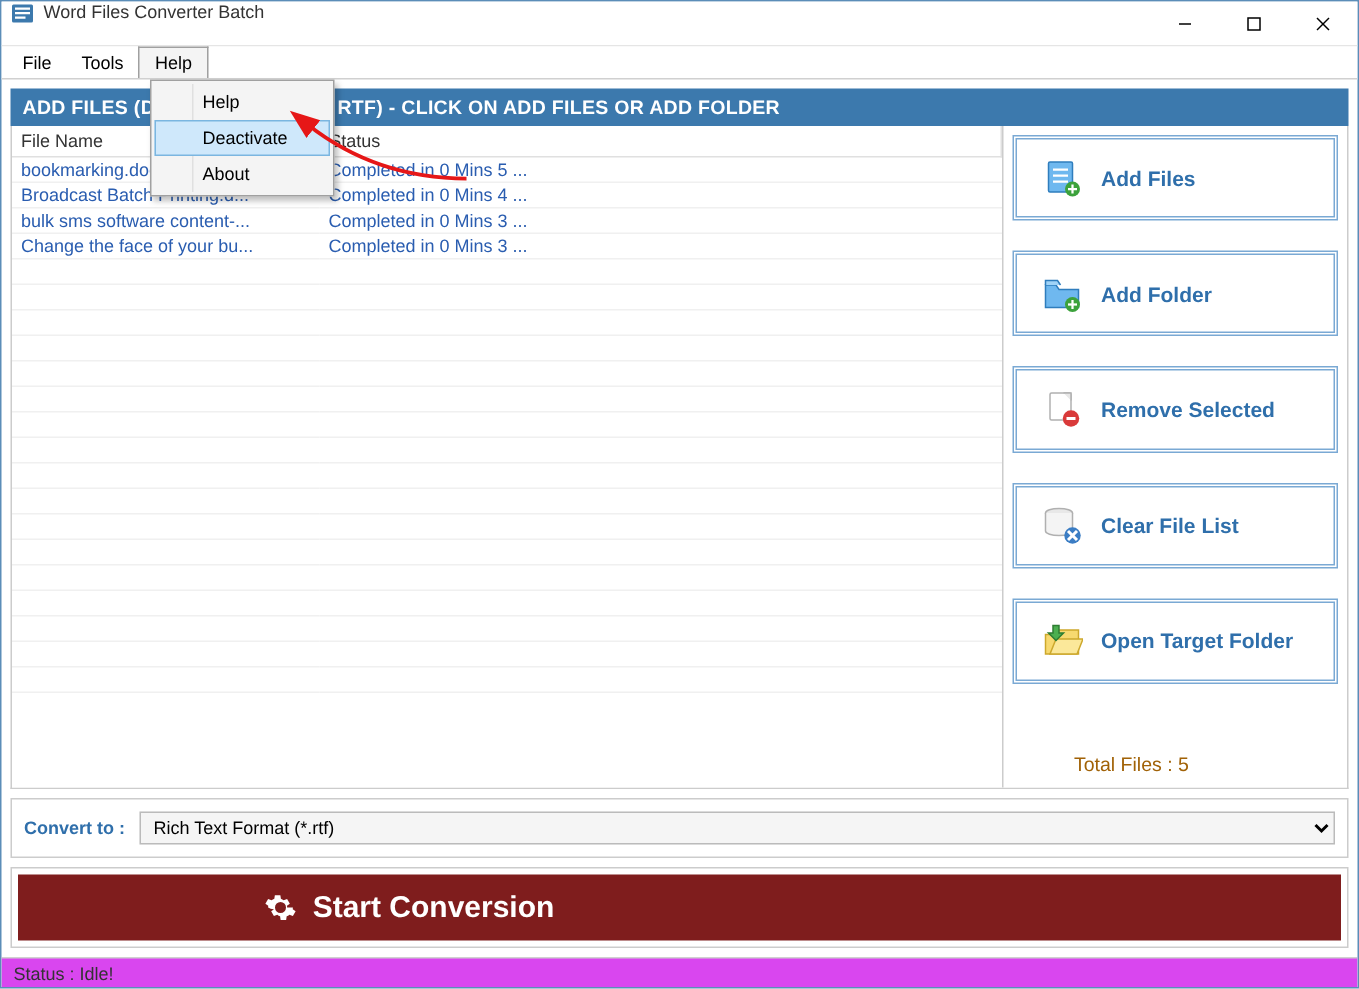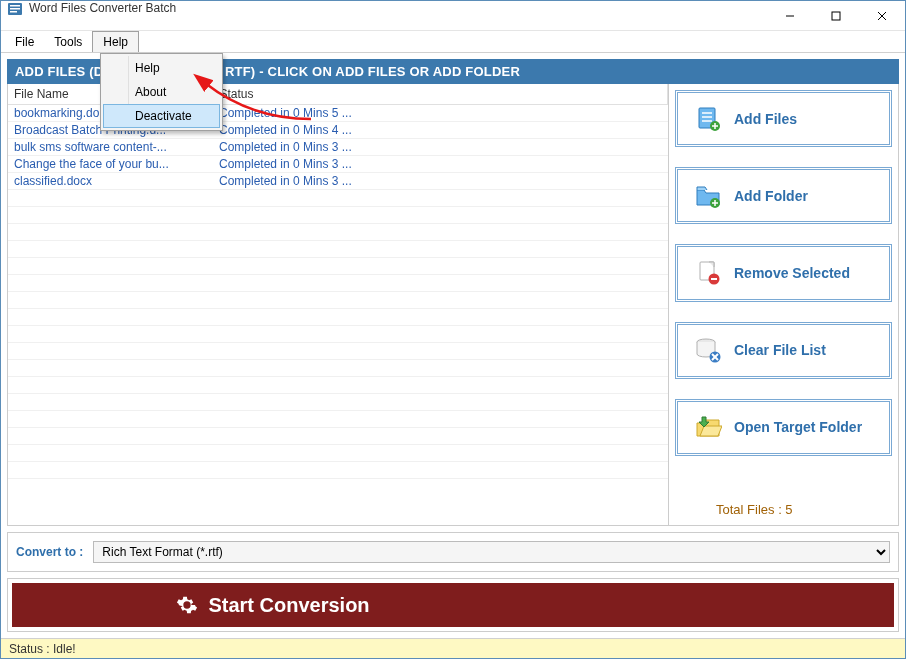--- a/index.html
+++ b/index.html
@@ -208,21 +208,21 @@
   }
   .start-btn .gear { width:22px;height:22px;display:flex;align-items:center;justify-content:center;}
   
   .statusbar {
     height:20px;
     border-top:1px solid #d0d0d0;
     padding:2px 8px;
     font-size:12px;
     color:#333;
     display:flex;align-items:center;
-    background:#fef9c3;
+    background:#d946ef;
   }
 </style>
 </head>
 <body>
 
 <div class="titlebar">
   <span class="app-icon">
     <svg width="16" height="16" viewBox="0 0 16 16">
         <rect x="1" y="2" width="14" height="12" rx="1" fill="#3c79ad"></rect>
         <rect x="3" y="4" width="10" height="1.5" fill="#fff"></rect>
@@ -251,22 +251,22 @@
   </div>
 </div>
 
 <div class="menubar">
   <div class="menu-item">File</div>
   <div class="menu-item">Tools</div>
   <div class="menu-item open">Help</div>
   <div class="dropdown">
     <div class="dd-gutter"></div>
     <div class="dd-item">Help</div>
+    <div class="dd-item hover">Deactivate</div>
     <div class="dd-item">About</div>
-    <div class="dd-item hover">Deactivate</div>
   </div>
 </div>
 
 <svg class="arrow-svg" viewBox="0 0 130 60">
   <defs>
     <marker id="ah" markerWidth="10" markerHeight="10" refX="2" refY="3" orient="auto">
       <path d="M0,0 L0,6 L8,3 z" fill="#e61717"></path>
     </marker>
   </defs>
   <path d="M120,50 Q60,50 14,14" stroke="#e61717" stroke-width="2.5" fill="none" marker-end="url(#ah)"></path>
@@ -297,24 +297,20 @@
               <tr>
                 <td>Broadcast Batch Printing.d...</td>
                 <td>Completed in 0 Mins 4 ...</td>
               </tr>
               <tr>
                 <td>bulk sms software content-...</td>
                 <td>Completed in 0 Mins 3 ...</td>
               </tr>
               <tr>
                 <td>Change the face of your bu...</td>
-                <td>Completed in 0 Mins 3 ...</td>
-              </tr>
-              <tr>
-                <td>classified.docx</td>
                 <td>Completed in 0 Mins 3 ...</td>
               </tr>
               <tr class="empty">
                 <td>&nbsp;</td>
                 <td>&nbsp;</td>
               </tr>
               <tr class="empty">
                 <td>&nbsp;</td>
                 <td>&nbsp;</td>
               </tr>

